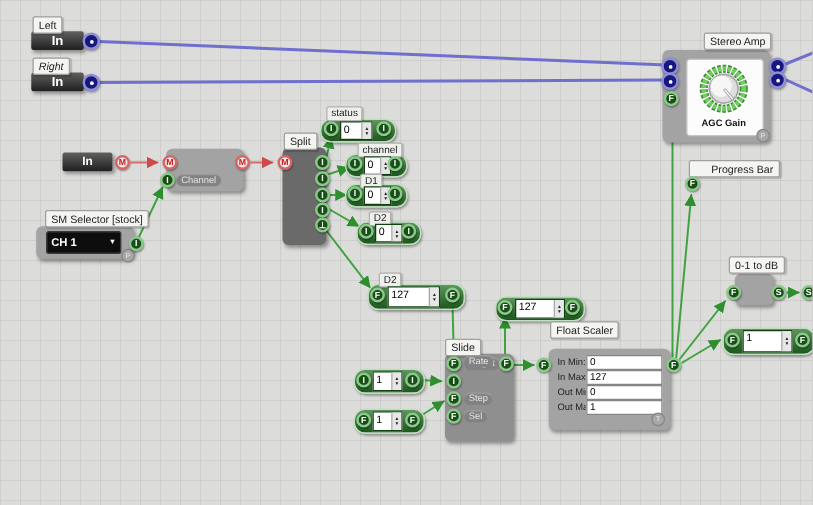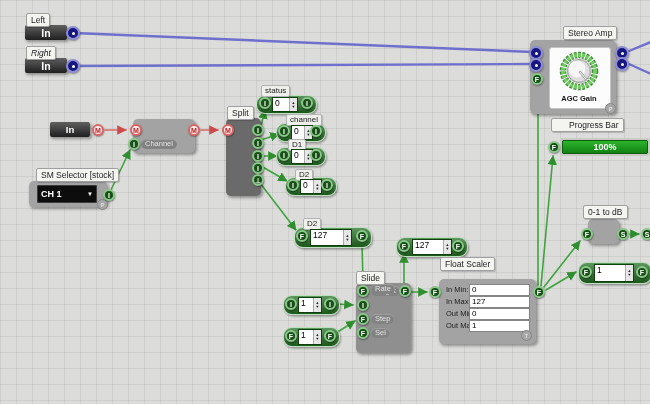--- a/index.html
+++ b/index.html
@@ -220,22 +220,21 @@
     <circle cx="22" cy="22" r="16" fill="none" stroke="#6fce5e" stroke-width="4" stroke-dasharray="2.6 1.3"></circle>
     <circle cx="22" cy="22" r="11.5" fill="#dedede" stroke="#8f8f8f" stroke-width="1"></circle>
     <circle cx="22" cy="22" r="11.5" fill="none" stroke="#b5b5b5" stroke-width="2" stroke-dasharray="1.6 1.6"></circle>
     <circle cx="20" cy="20" r="8.5" fill="#f6f6f6"></circle>
     <line x1="23" y1="23" x2="29" y2="30" stroke="#9c9c9c" stroke-width="2.4" stroke-linecap="round"></line>
     <line x1="23" y1="23" x2="29" y2="30" stroke="#ffffff" stroke-width="1" stroke-linecap="round"></line>
   </svg>
   <div class="agc" style="left:549px;top:94px;width:60px;">AGC Gain</div>
   <div class="handle" style="left:605px;top:103px;">P</div>
 
-  <div class="tab" style="left:551px;top:118px;padding-left:17px;">Progress Bar</div>
-  <div class="pbar" style="left:562px;top:140px;width:84px;height:12px;">100%</div>
+  <div class="tab" style="left:551px;top:128px;padding-left:17px;">Progress Bar</div>
 
   <div class="tab" style="left:583px;top:205px;">0-1 to dB</div>
   <div class="module" style="left:588px;top:219px;width:31px;height:25px;"></div>
 
   <div class="conn cb" style="left:66px;top:26px;">
       <span class="dot"></span>
     </div>
   <div class="conn cb" style="left:66px;top:59px;">
       <span class="dot"></span>
     </div>

